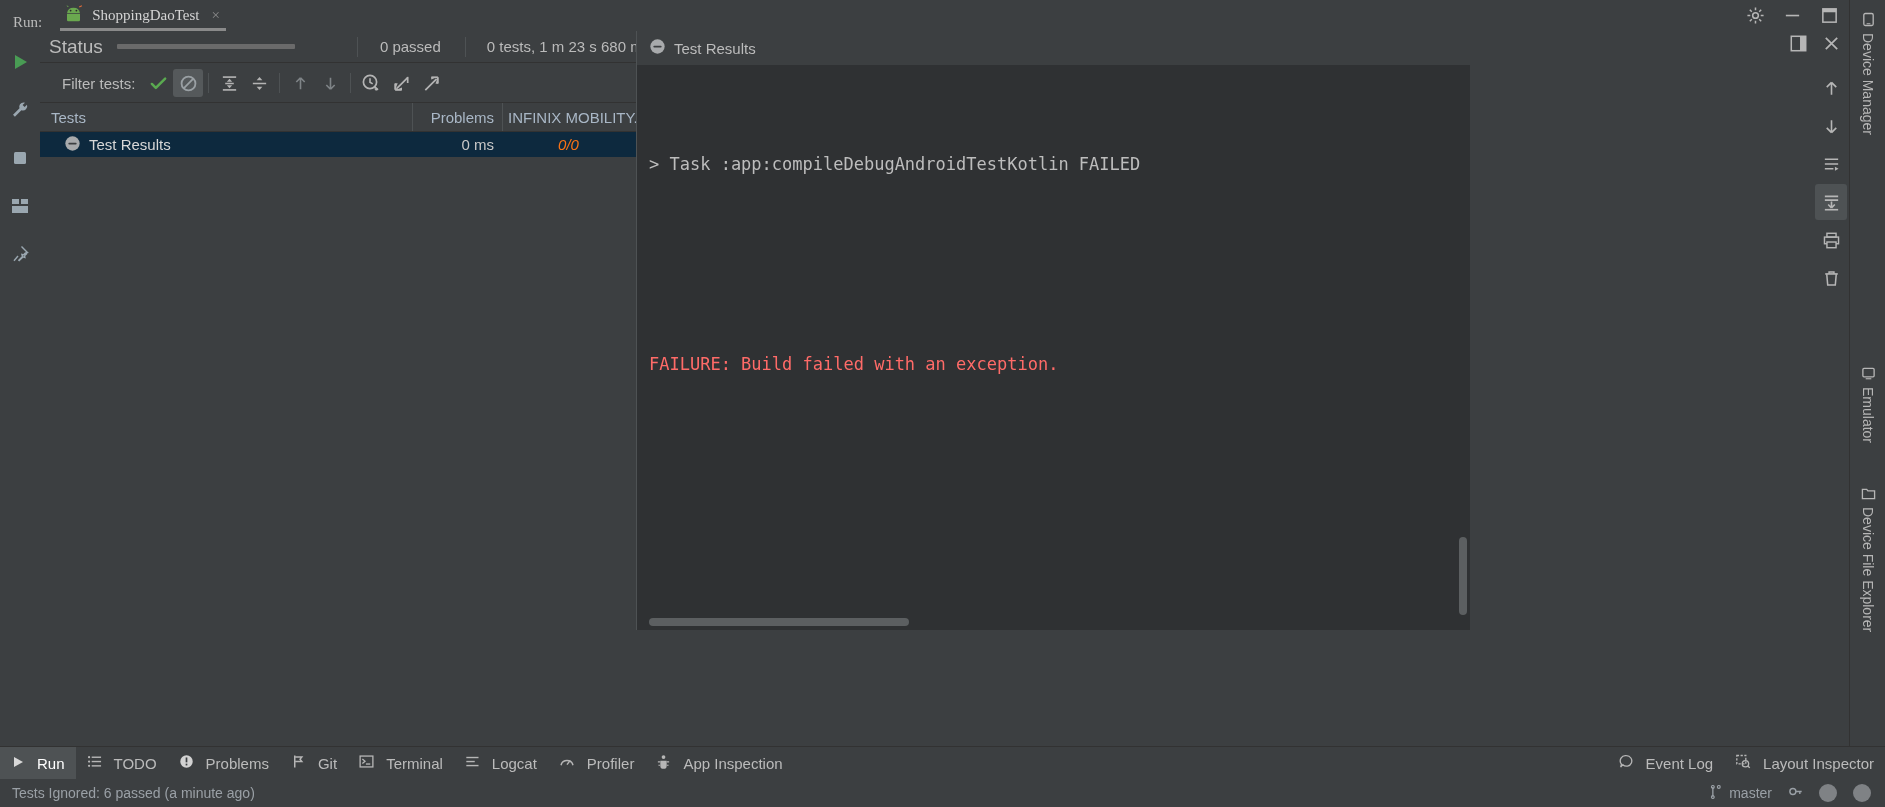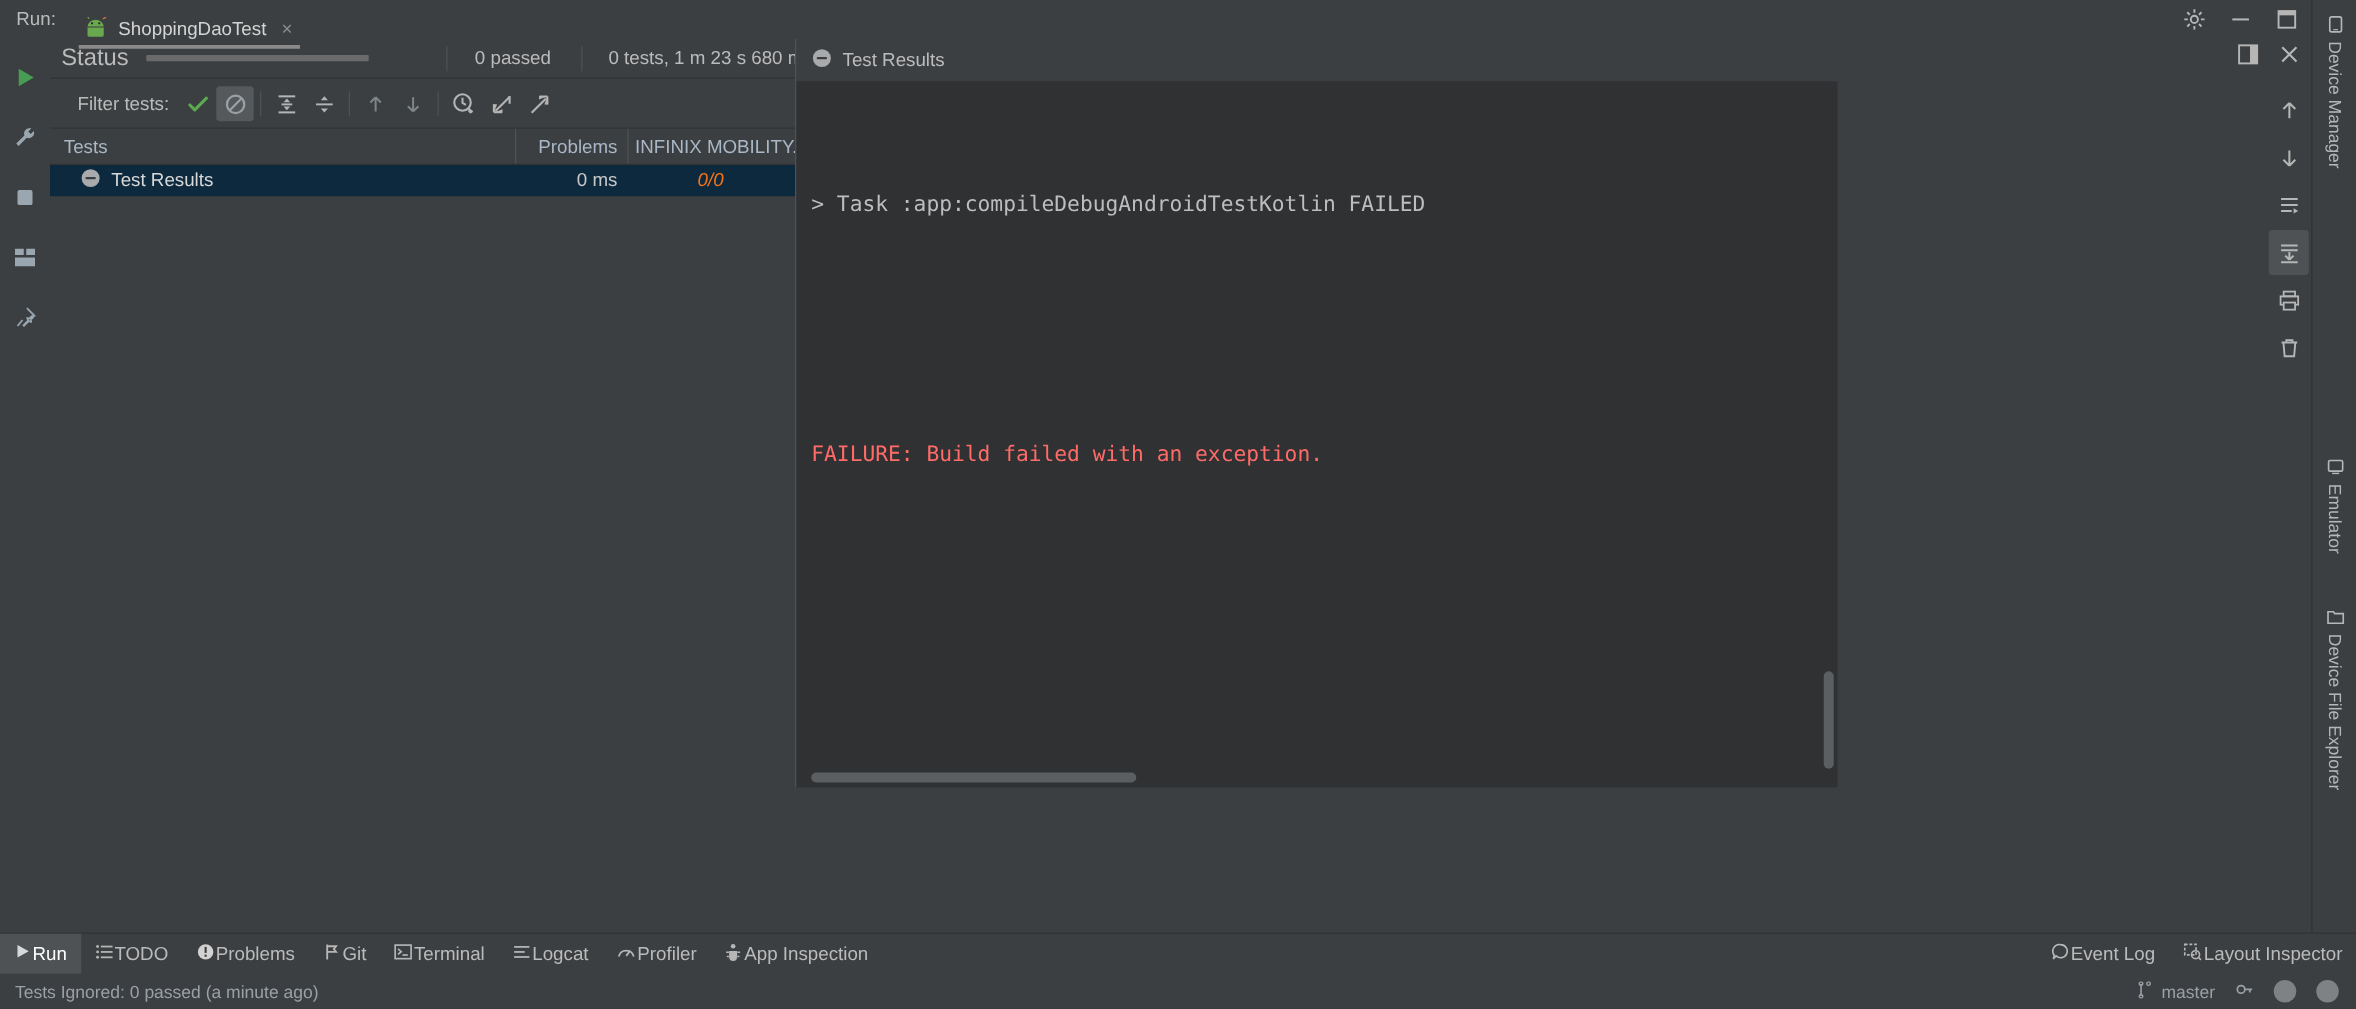--- a/index.html
+++ b/index.html
@@ -44,21 +44,22 @@
   .rail-btn svg { display: block; }
 
   
   .run-bar {
     position: absolute;
     left: 0; top: 0;
     width: 1470px;
     height: 31px;
     background: #3c3f41;
     display: flex;
-    align-items: center;
+    align-items: flex-end;
+    font-family: Liberation Serif, serif;
   }
   .run-label {
     margin-left: 13px;
     font-size: 15px;
     color: #bbbbbb;
   }
   .run-tab {
     position: relative;
     margin-left: 18px;
     height: 31px;
@@ -313,21 +314,21 @@
     width: 1885px; height: 33px;
     background: #3c3f41;
     border-top: 1px solid #323232;
     display: flex;
     align-items: center;
     box-sizing: border-box;
   }
   .bb-item {
     display: flex;
     align-items: center;
-    gap: 1px;
+    gap: 12px;
     height: 33px;
     padding: 0 11px;
     font-size: 15px;
     color: #bbbbbb;
     cursor: pointer;
     white-space: nowrap;
   }
   .bb-item.active { background: #4e5254; color: #ffffff; }
   .bb-right {
     margin-left: auto;
@@ -757,21 +758,21 @@
             <circle cx="10.6" cy="10.4" r="3.4" fill="none" stroke="#b6b6b6" stroke-width="1.4"></circle>
             <path d="M13.2 12.8l2 2" stroke="#b6b6b6" stroke-width="1.5"></path>
           </svg>
         </span>
         <span>Layout Inspector</span>
       </div>
     </div>
   </div>
 
   <div class="status-line">
-    <span class="sl-text">Tests Ignored: 0 passed (a minute ago)</span>
+    <span class="sl-text">Tests Ignored: 6 passed (a minute ago)</span>
     <span class="sl-right">
       <span style="display:flex;align-items:center;gap:6px;">
         <span>
           <svg width="14" height="14" viewBox="0 0 16 16">
             <path d="M4.4 2.4v11" stroke="#9aa0a6" stroke-width="1.5"></path>
             <circle cx="4.4" cy="2.2" r="1.6" fill="none" stroke="#9aa0a6" stroke-width="1.3"></circle>
             <circle cx="11.2" cy="2.2" r="1.6" fill="none" stroke="#9aa0a6" stroke-width="1.3"></circle>
             <circle cx="4.4" cy="13.8" r="1.6" fill="none" stroke="#9aa0a6" stroke-width="1.3"></circle>
           </svg>
         </span>

